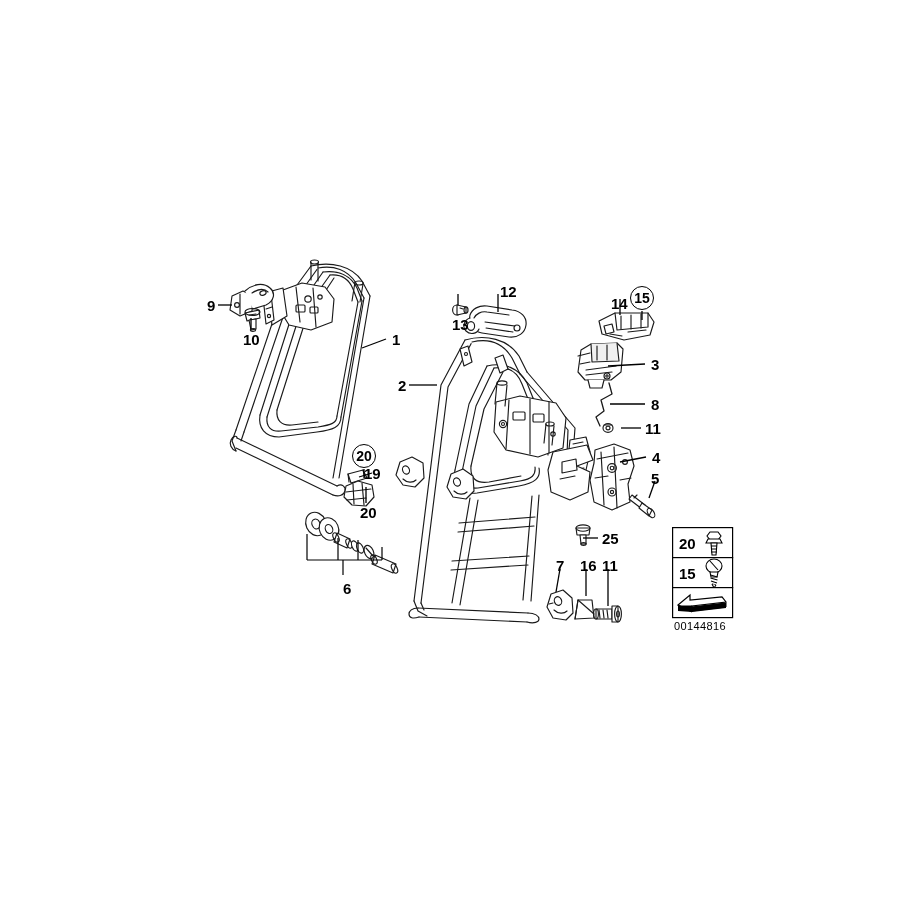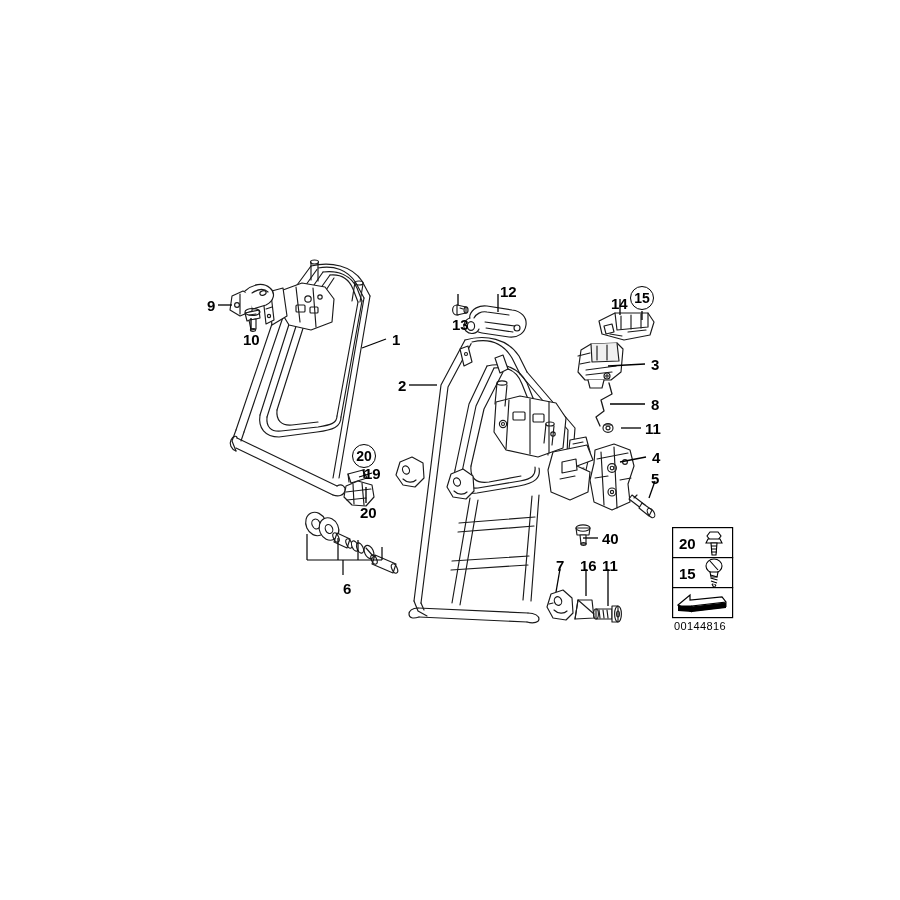--- a/index.html
+++ b/index.html
@@ -407,21 +407,21 @@
       <div class="callout" style="left: 645px; top: 421px;">11</div>
       <div class="callout" style="left: 500px; top: 284px;">12</div>
       <div class="callout" style="left: 452px; top: 284px; margin-top: 33px;">13</div>
       <div class="callout" style="left: 611px; top: 284px; margin-top: 12px;">14</div>
       <div class="callout circled" style="left: 630px; top: 286px;">15</div>
       <div class="callout" style="left: 580px; top: 558px; text-align: right;">16</div>
       <div class="callout" style="left: 602px; top: 558px;">11</div>
       <div class="callout" style="left: 360px; top: 505px;">20</div>
       <div class="callout" style="left: 364px; top: 466px;">19</div>
       <div class="callout circled" style="left: 352px; top: 444px;">20</div>
-      <div class="callout" style="left: 602px; top: 531px;">40</div>
+      <div class="callout" style="left: 602px; top: 531px;">25</div>
     </div>
 
   <div id="legend-box" style="position: absolute; left: 672px; top: 527px;">
     <svg width="78" height="112" viewBox="0 0 78 112" style="display:block;">
 
       <rect x="0.6" y="0.6" width="60" height="30" fill="#ffffff" stroke="#000" stroke-width="1.2"></rect>
 
       <g fill="#ffffff" stroke="#000" stroke-width="1.1">
         <path d="M38,5 L46,5 L49,9 L46,13 L38,13 L35,9 Z"></path>
         <path d="M36,12 L48,12 L50,16 L34,16 Z"></path>

